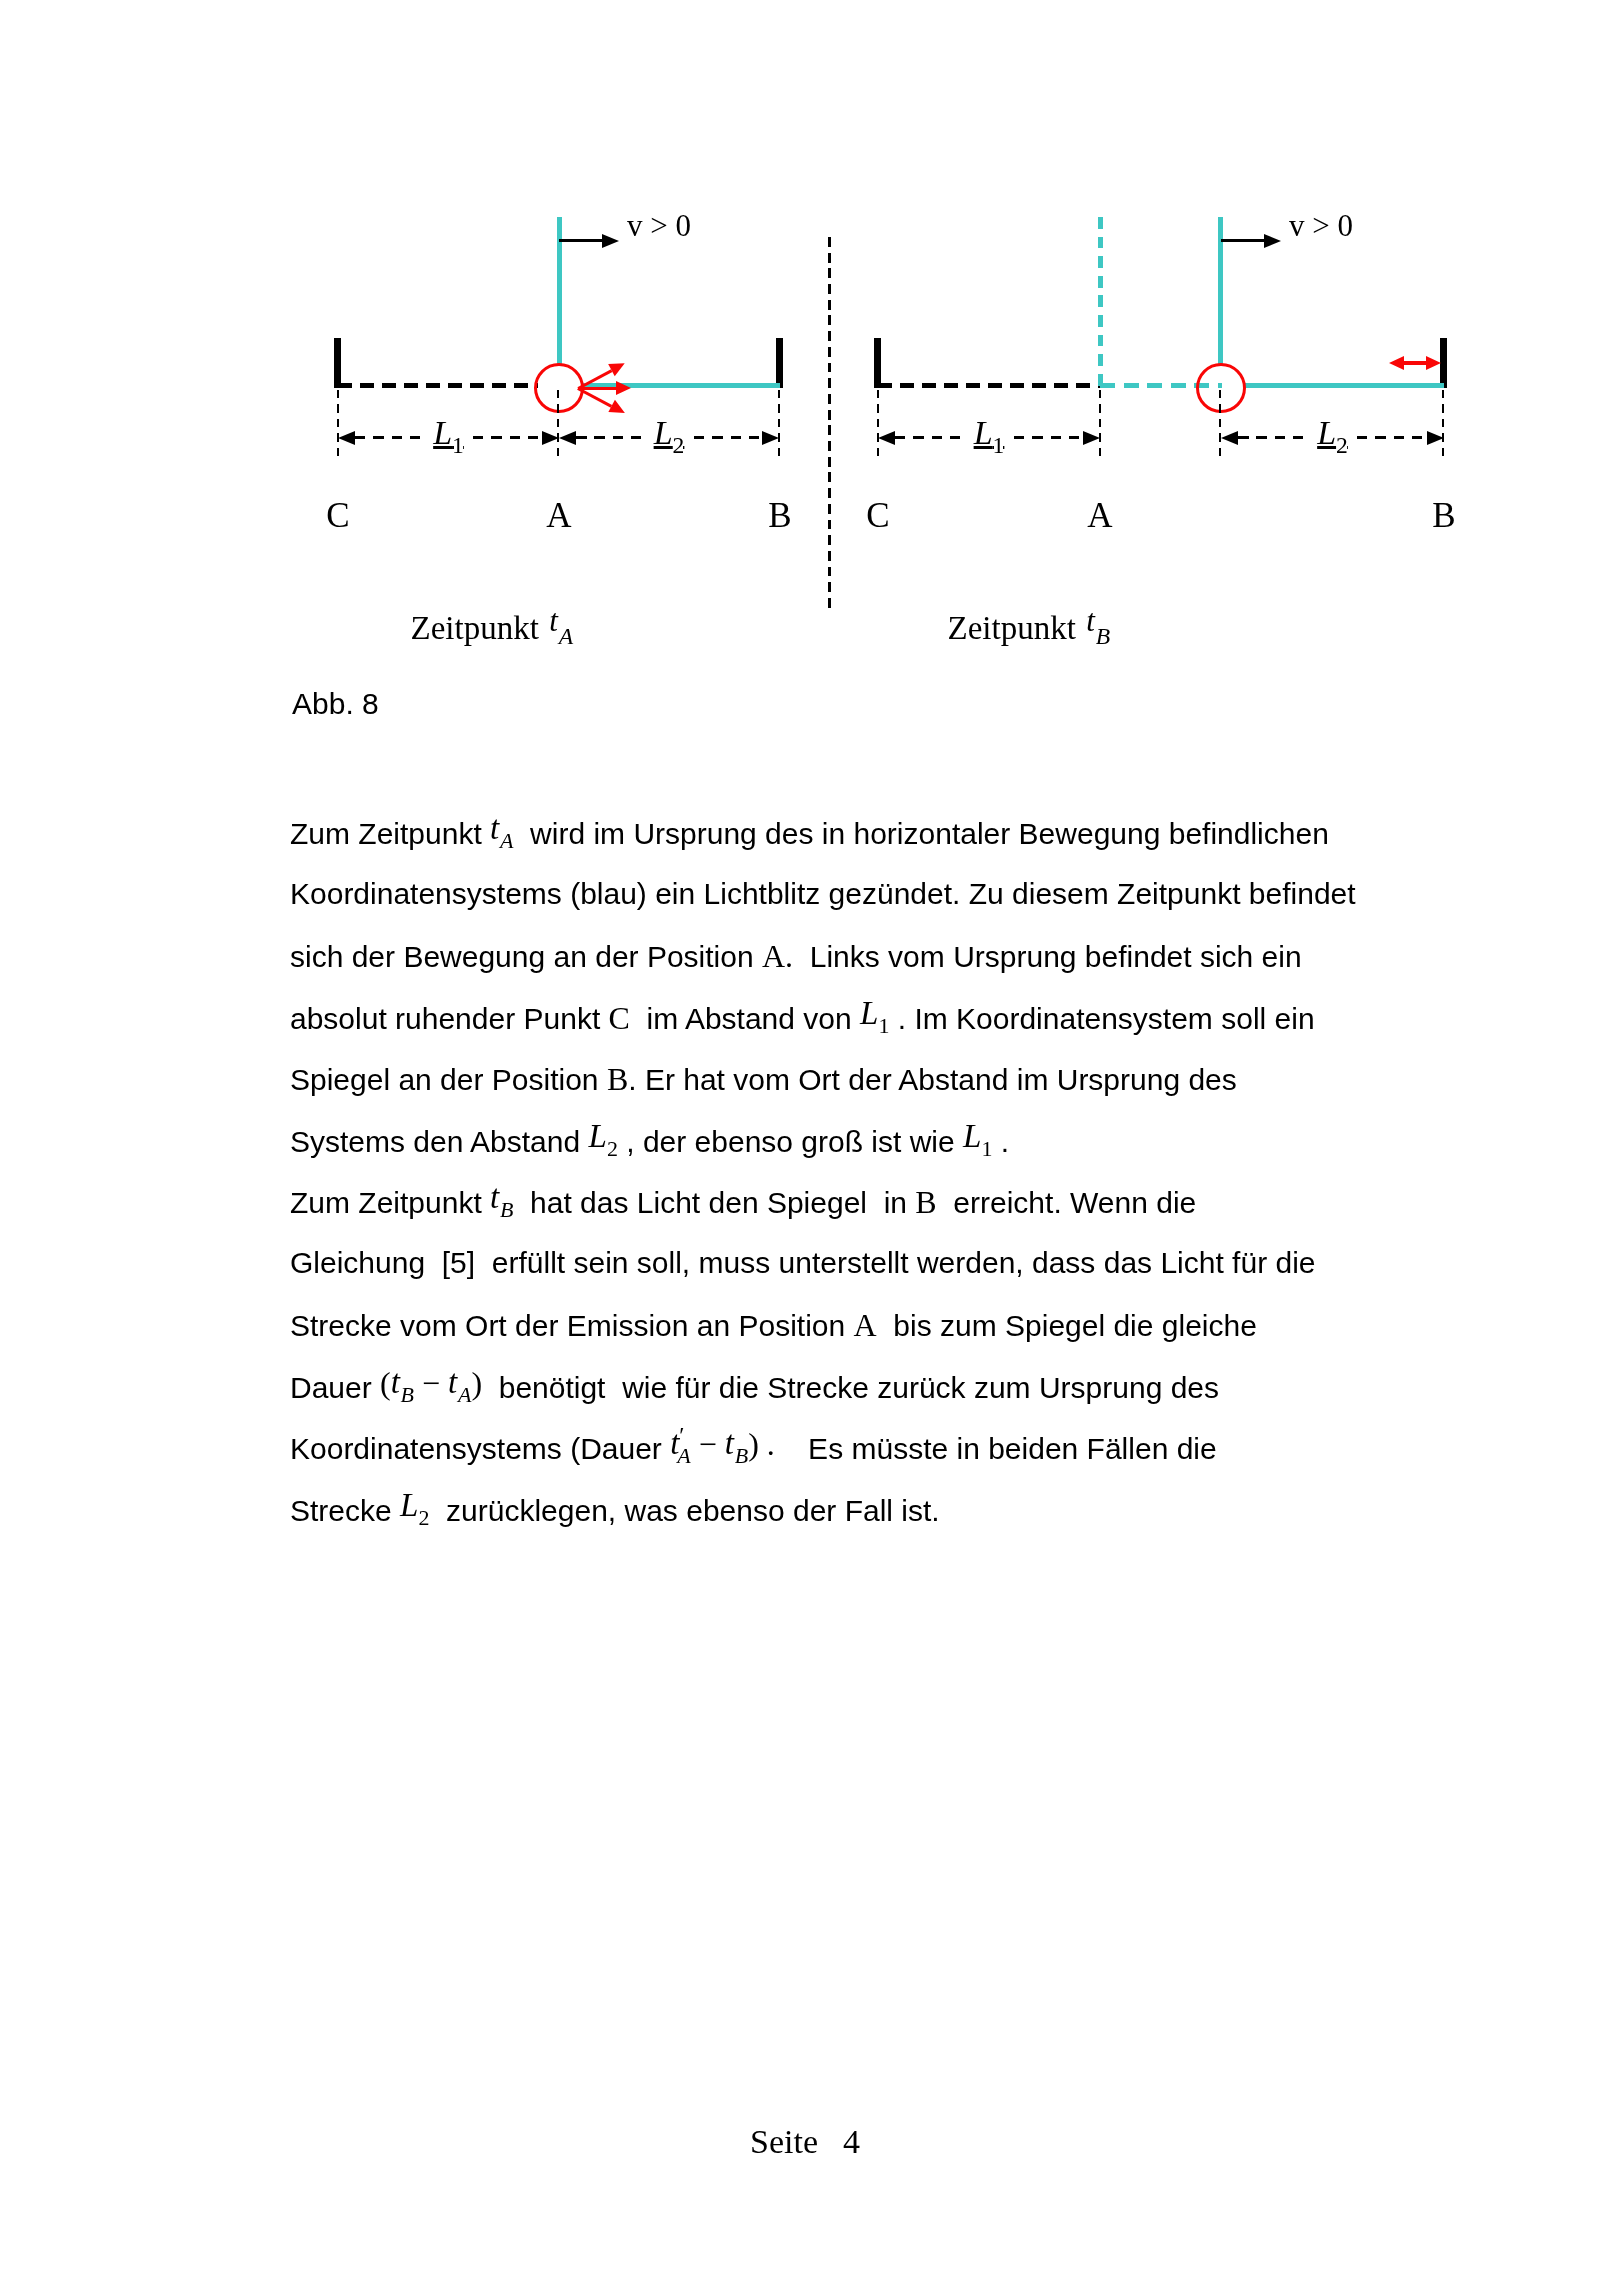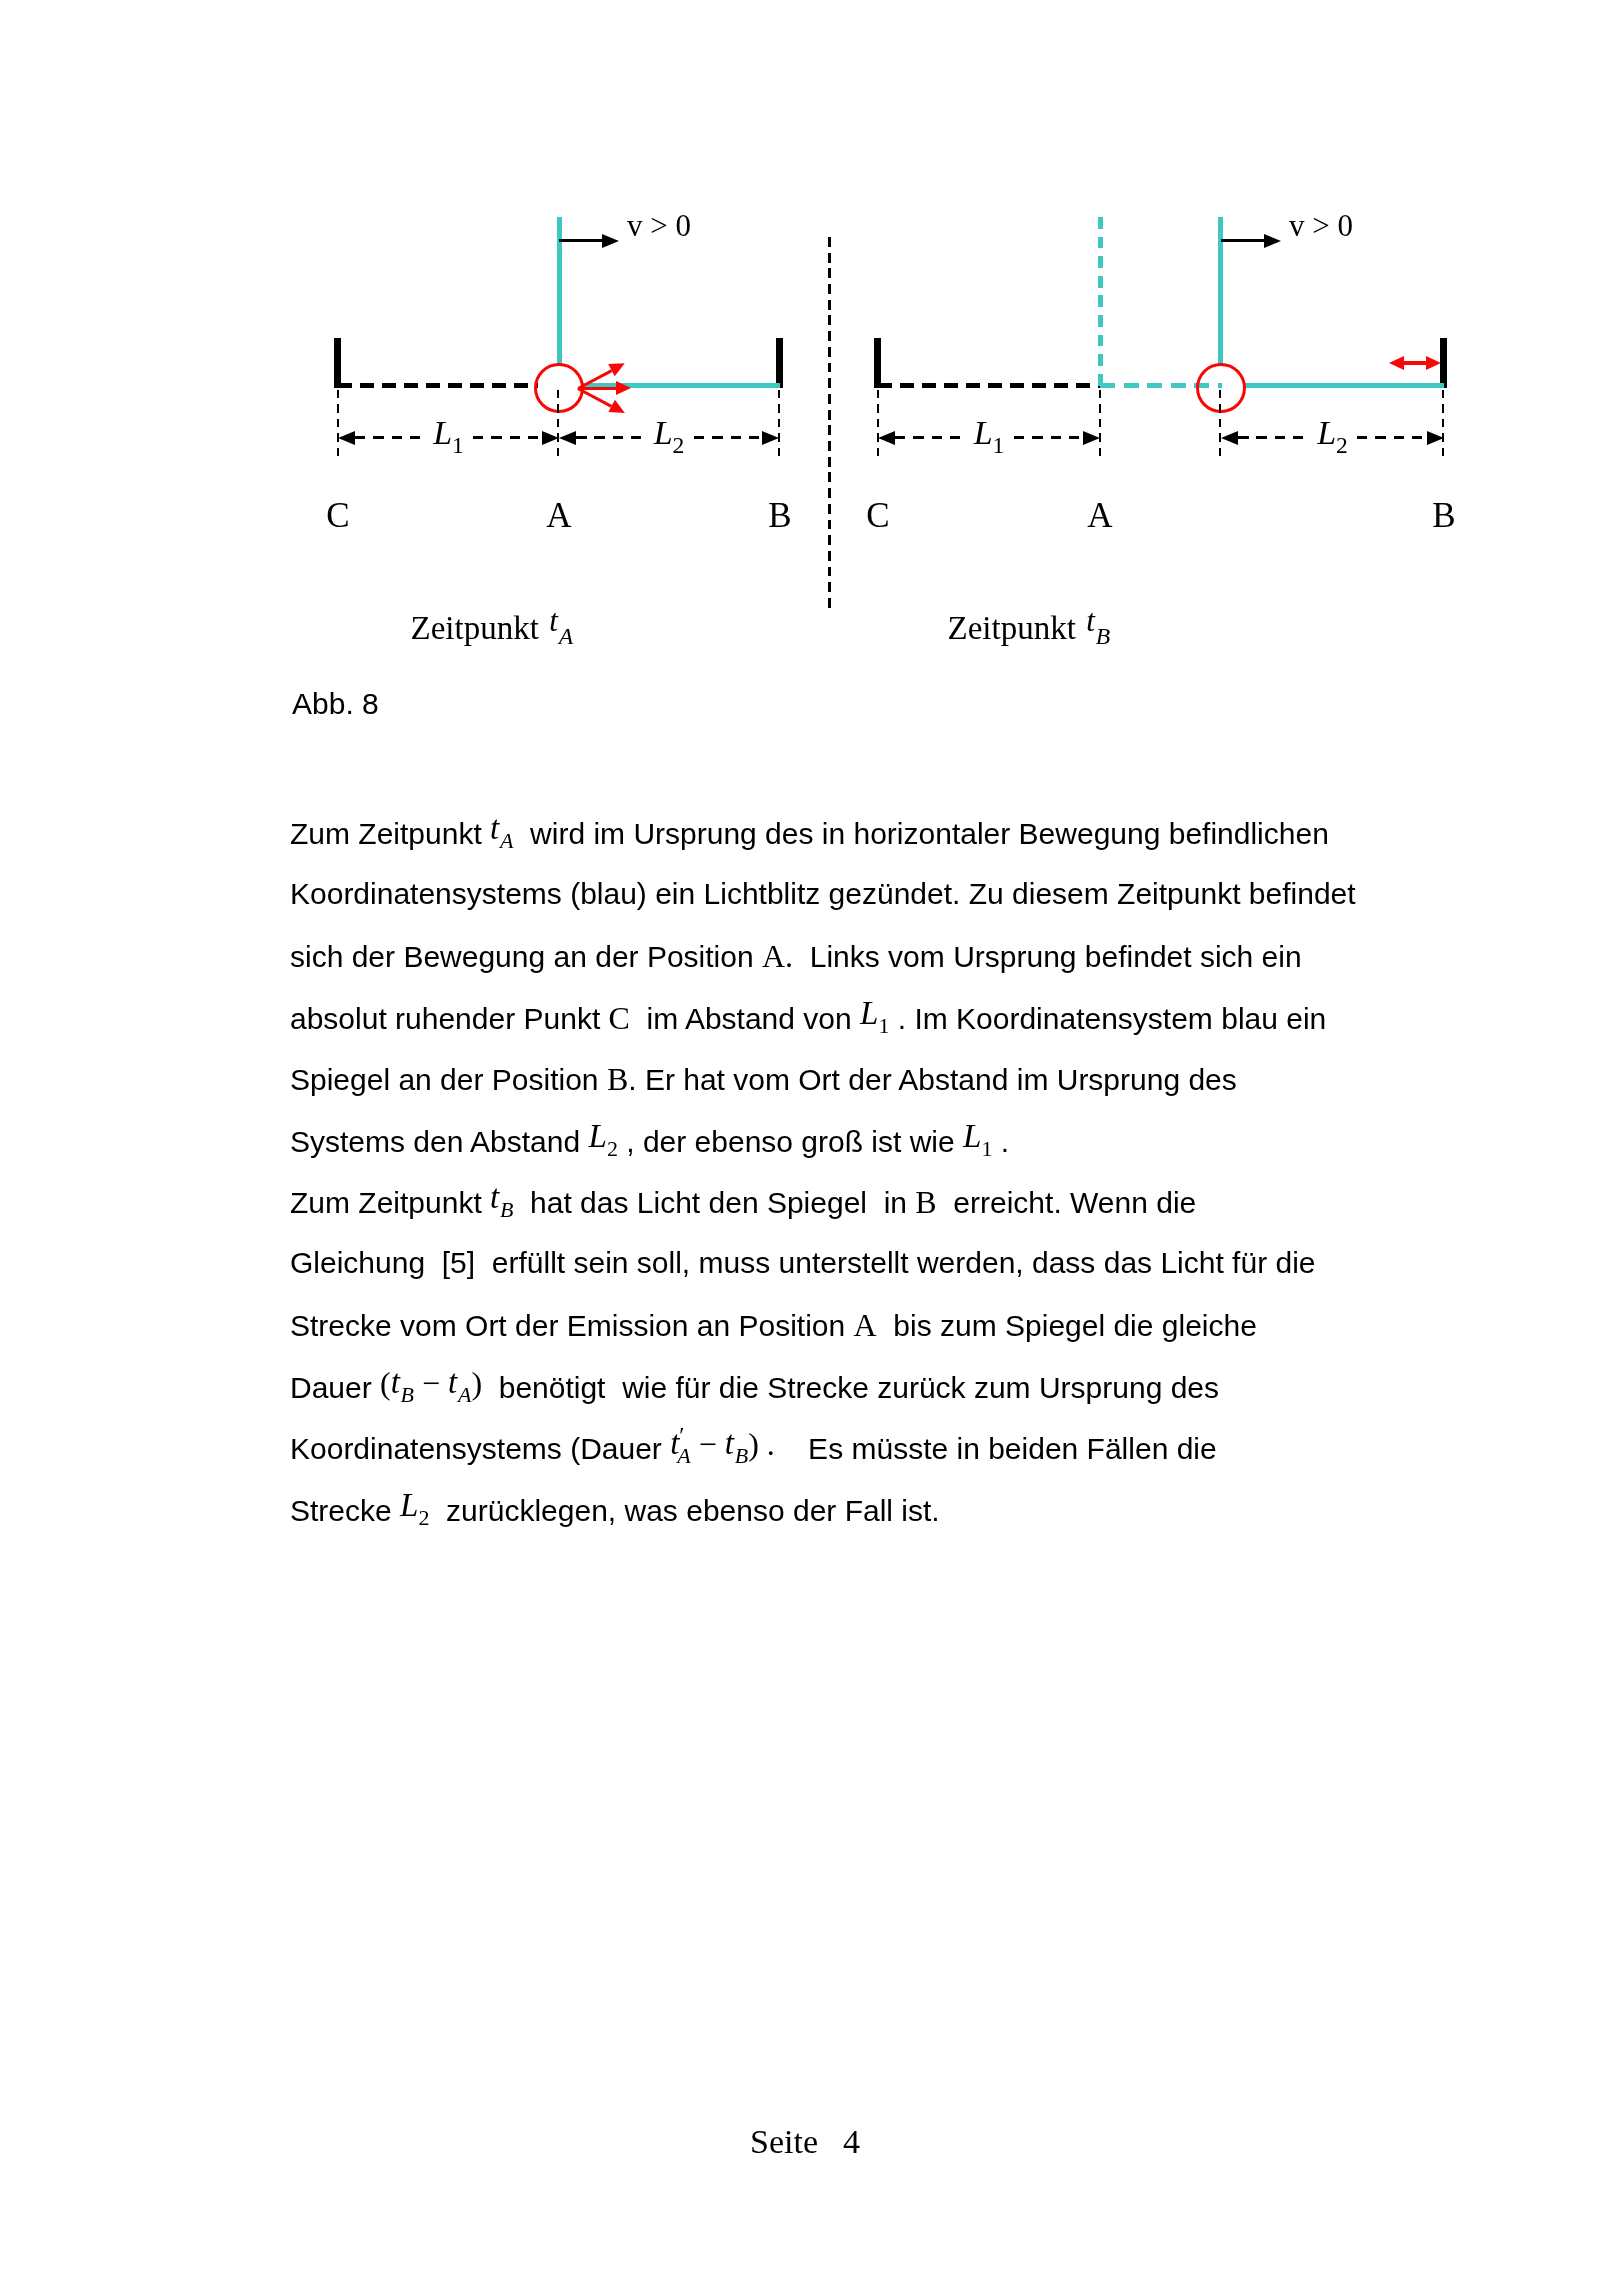--- a/index.html
+++ b/index.html
@@ -34,21 +34,21 @@
 
   .redarrow{position:absolute;height:14.4px;display:flex;align-items:center;transform-origin:0 50%;}
   .rshaft{width:38px;height:3.3px;background:var(--red,#f90606);}
   .rhead{width:0;height:0;border-top:7.2px solid transparent;border-bottom:7.2px solid transparent;
     border-left:15.7px solid var(--red,#f90606);}
   .rhead-l{width:0;height:0;border-top:7.2px solid transparent;border-bottom:7.2px solid transparent;
     border-right:15.7px solid var(--red,#f90606);}
   .dblarrow{position:absolute;left:1389px;top:356px;width:52px;height:14.4px;display:flex;align-items:center;}
   .dshaft{flex:1;height:3.9px;background:var(--red,#f90606);}
 
-  .dim{position:absolute;top:427px;height:21px;display:flex;align-items:center;}
+  .dim{position:absolute;top:427px;height:21px;display:flex;align-items:center;text-decoration:underline;}
   .ah-l{width:0;height:0;border-top:7.2px solid transparent;border-bottom:7.2px solid transparent;
     border-right:17px solid #000;flex:none;}
   .ah-r{width:0;height:0;border-top:7.2px solid transparent;border-bottom:7.2px solid transparent;
     border-left:17px solid #000;flex:none;}
   .ddash{flex:1;height:3.3px;background:repeating-linear-gradient(90deg,#000 0 10.5px,transparent 10.5px 18.3px);}
   .dimlabel{padding:0 9.2px;font:italic 34px "Liberation Serif",serif;position:relative;top:-1.3px;white-space:nowrap;}
   .dimlabel sub{font-size:23.6px;font-style:normal;position:relative;top:1.3px;}
 
   .ptlabel{position:absolute;top:496px;transform:translateX(-50%);
     font:35px "Liberation Serif",serif;}
@@ -188,21 +188,21 @@
     </div>
   </div>
 </div>
 
 <div class="caption">Abb. 8</div>
 
 <div>
     <div class="bodyline" style="top: 799px;"><span class="sg-p">Zum Zeitpunkt </span><span class="sg-v">t</span><span class="sg-vs">A</span><span class="sg-p">  wird im Ursprung des in horizontaler Bewegung befindlichen</span></div>
     <div class="bodyline" style="top: 861px;"><span class="sg-p">Koordinatensystems (blau) ein Lichtblitz gezündet. Zu diesem Zeitpunkt befindet</span></div>
     <div class="bodyline" style="top: 922px;"><span class="sg-p">sich der Bewegung an der Position </span><span class="sg-s">A.</span><span class="sg-p">  Links vom Ursprung befindet sich ein</span></div>
-    <div class="bodyline" style="top: 984px;"><span class="sg-p">absolut ruhender Punkt </span><span class="sg-s">C</span><span class="sg-p">  im Abstand von </span><span class="sg-v">L</span><span class="sg-ns">1</span><span class="sg-p"> . Im Koordinatensystem blau ein</span></div>
+    <div class="bodyline" style="top: 984px;"><span class="sg-p">absolut ruhender Punkt </span><span class="sg-s">C</span><span class="sg-p">  im Abstand von </span><span class="sg-v">L</span><span class="sg-ns">1</span><span class="sg-p"> . Im Koordinatensystem soll ein</span></div>
     <div class="bodyline" style="top: 1045px;"><span class="sg-p">Spiegel an der Position </span><span class="sg-s">B</span><span class="sg-p">. Er hat vom Ort der Abstand im Ursprung des</span></div>
     <div class="bodyline" style="top: 1107px;"><span class="sg-p">Systems den Abstand </span><span class="sg-v">L</span><span class="sg-ns">2</span><span class="sg-p"> , der ebenso groß ist wie </span><span class="sg-v">L</span><span class="sg-ns">1</span><span class="sg-p"> .</span></div>
     <div class="bodyline" style="top: 1168px;"><span class="sg-p">Zum Zeitpunkt </span><span class="sg-v">t</span><span class="sg-vs">B</span><span class="sg-p">  hat das Licht den Spiegel  in </span><span class="sg-s">B</span><span class="sg-p">  erreicht. Wenn die</span></div>
     <div class="bodyline" style="top: 1230px;"><span class="sg-p">Gleichung  [5]  erfüllt sein soll, muss unterstellt werden, dass das Licht für die</span></div>
     <div class="bodyline" style="top: 1291px;"><span class="sg-p">Strecke vom Ort der Emission an Position </span><span class="sg-s">A</span><span class="sg-p">  bis zum Spiegel die gleiche</span></div>
     <div class="bodyline" style="top: 1353px;"><span class="sg-p">Dauer </span><span class="sg-sr">(</span><span class="sg-v">t</span><span class="sg-vs">B</span><span class="sg-sr"> − </span><span class="sg-v">t</span><span class="sg-vs">A</span><span class="sg-sr">)</span><span class="sg-p">  benötigt  wie für die Strecke zurück zum Ursprung des</span></div>
     <div class="bodyline" style="top: 1414px;"><span class="sg-p">Koordinatensystems (Dauer </span><span class="sg-v">t</span><span class="sg-sup">′</span><span class="sg-vs">A</span><span class="sg-sr"> − </span><span class="sg-v">t</span><span class="sg-vs">B</span><span class="sg-sr">) .</span><span class="sg-p">    Es müsste in beiden Fällen die</span></div>
     <div class="bodyline" style="top: 1476px;"><span class="sg-p">Strecke </span><span class="sg-v">L</span><span class="sg-ns">2</span><span class="sg-p">  zurücklegen, was ebenso der Fall ist.</span></div>
   </div>
 

